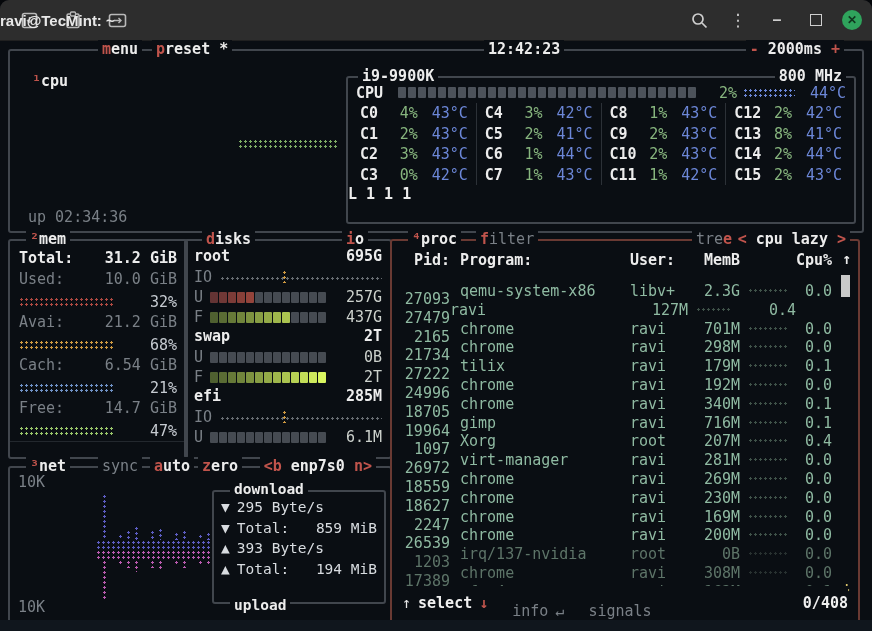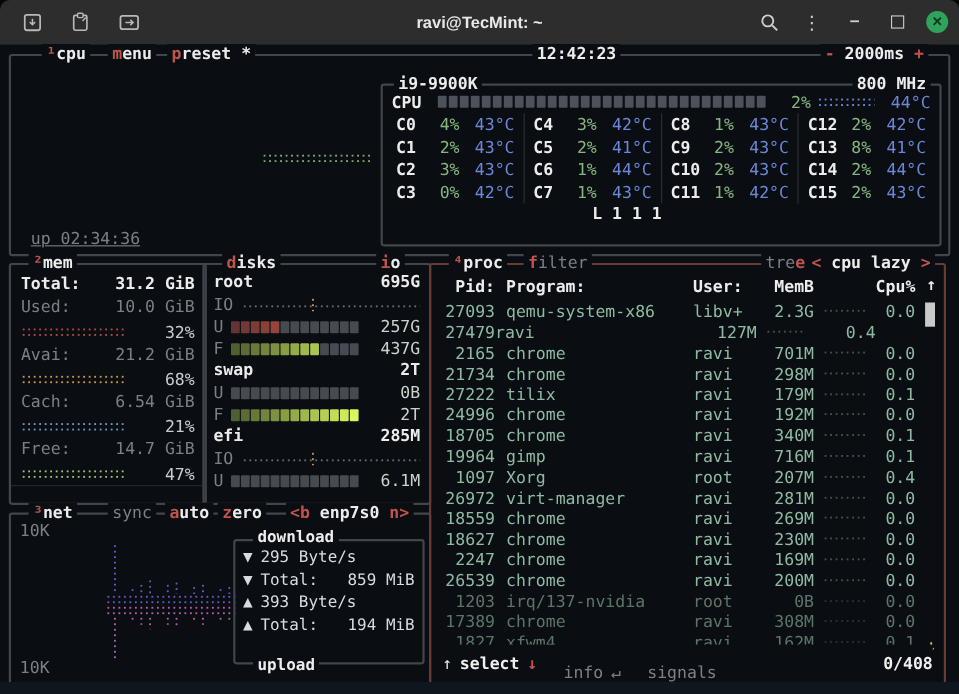--- a/index.html
+++ b/index.html
@@ -11,62 +11,62 @@
     --netdown:#5d5dc4; --netup:#bb5bb0;
   }
   .window{width:872px;height:631px;position:relative;border-radius:9px 9px 0 0;
     overflow:hidden;background:var(--bg);}
   
   .titlebar{height:40px;background:var(--titlebar);display:flex;align-items:center;
     position:relative;font-family:"Liberation Sans",sans-serif;border-bottom:1px solid #202020;}
   .tb-left{display:flex;gap:18px;margin-left:16px;}
   .tb-btn{width:26px;height:24px;display:flex;align-items:center;justify-content:center;
     cursor:pointer;color:#b9b9b9;}
-  .tb-title{position:absolute;left:0;right:0;text-align:center;color:#e8e8e8;
+  .tb-title{position:absolute;left:0;right:0;color:#e8e8e8;
     font-weight:bold;font-size:15px;pointer-events:none;}
   .tb-right{position:absolute;right:10px;display:flex;align-items:center;gap:13px;}
   .kebab{font-size:17px;color:#cfcfcf;}
   .minim{color:#cfcfcf;font-size:16px;font-weight:bold;line-height:10px;}
   .maxim{width:10px;height:10px;border:1.5px solid #cfcfcf;display:inline-block;}
   .closeb{width:20px;height:20px;border-radius:50%;background:#2fa35c;color:#10361f;
     display:flex;align-items:center;justify-content:center;font-size:12px;font-weight:bold;}
   
   .term{position:absolute;top:41px;left:0;right:0;bottom:0;background:var(--bg);
     font-family:"DejaVu Sans Mono",monospace;font-size:15px;color:var(--white);}
   .box{position:absolute;border:2px solid var(--border);border-radius:3px;}
   .btl{position:absolute;top:-11px;background:var(--bg);padding:0 4px;font-weight:bold;
     white-space:nowrap;color:var(--bold);}
   .hot{color:var(--red);font-weight:bold;}
   .graytxt{color:var(--gray);font-weight:normal;}
   .dots{background-image:radial-gradient(currentColor 1.1px,transparent 1.25px);
     background-size:5px 5px;}
   
   #cpu-box{left:8px;top:8px;width:852px;height:180px;}
-  #t-cpu{left:28px;} #t-menu{left:88px;} #t-preset{left:142px;}
+  #t-cpu{left:18px;margin-top:32px;} #t-menu{left:88px;} #t-preset{left:142px;}
   #t-clock{left:474px;} #t-interval{right:18px;}
   #cpu-panel{position:absolute;left:336px;top:25px;width:506px;height:144px;
     border:2px solid var(--border);border-radius:3px;}
   #t-model{left:10px;} #t-freq{right:8px;}
   .cpurow{display:flex;align-items:center;height:21px;gap:6px;padding:4px 8px 0 8px;}
   .cpulab{font-weight:bold;width:36px;color:var(--bold);}
   .cpubar{flex:1;display:flex;gap:2px;}
   .blk{width:8px;height:11px;border-radius:1px;}
   .cpupct{width:36px;text-align:right;color:var(--green);}
   .cpudots{width:52px;height:9px;color:var(--blue);}
   .cputemp{width:46px;text-align:right;color:var(--blue);}
   #cpu-cores{display:flex;padding:0 4px;}
   .core-col{flex:1;border-left:1px solid #2c3137;padding:0 8px;}
   .core-col:first-child{border-left:none;}
   .core-row{display:flex;height:20.5px;align-items:center;}
   .core-name{font-weight:bold;width:36px;color:var(--bold);}
   .core-pct{flex:1;text-align:right;color:var(--green);}
   .core-temp{width:50px;text-align:right;color:var(--blue);}
-  .loadrow{height:20px;text-align:center;padding-right:62px;font-weight:bold;color:var(--bold);}
+  .loadrow{height:20px;text-align:left;padding-right:62px;font-weight:bold;color:var(--bold);}
   #cpu-graph{position:absolute;left:228px;top:88px;width:100px;height:10px;color:#7fae66;}
-  #uptime{position:absolute;left:18px;bottom:5px;color:var(--gray);text-decoration:underline;}
+  #uptime{position:absolute;left:18px;bottom:5px;color:var(--gray);}
   
   #mem-box{left:8px;top:198px;width:176px;height:216px;}
   #t-mem{left:16px;}
   #mem-rows{padding:8px 9px 0 9px;display:flex;flex-direction:column;}
   .mline{display:flex;justify-content:space-between;height:21.4px;color:var(--gray);}
   .mline.boldline{color:var(--bold);font-weight:bold;}
   .mbar{display:flex;justify-content:space-between;align-items:center;height:21.4px;}
   .mdots{width:94px;height:10px;}
   .mpct{color:#c6cbd1;}
   .mem-div{position:absolute;left:0;right:0;bottom:15px;border-top:1px solid #23282e;}
@@ -109,21 +109,21 @@
   #t-proc{left:16px;} #t-filter{left:84px;} #t-tree{right:122px;} #t-sort{right:8px;}
   #proc-head{position:absolute;top:10px;left:8px;right:28px;display:grid;
     grid-template-columns:50px 180px 58px 52px 56px 36px;font-weight:bold;color:var(--bold);}
   #proc-head .h-pid{text-align:right;}
   #proc-head .h-prog{padding-left:10px;}
   #proc-head .h-mem{text-align:right;}
   #proc-head .h-cpu{text-align:right;}
   #proc-rows{position:absolute;top:33px;left:8px;right:28px;bottom:24px;}
   .prow{display:grid;grid-template-columns:50px 180px 58px 52px 56px 36px;height:18.8px;
     align-items:center;color:var(--teal);cursor:pointer;}
-  .ppid{text-align:right;}
+  .ppid{text-align:right;margin-top:16px;}
   .pprog{padding-left:10px;overflow:hidden;white-space:nowrap;}
   .pmem{text-align:right;}
   .pdots{height:6px;margin:0 8px;color:rgba(130,165,140,.45);}
   .pcpu{text-align:right;}
   .prow.dimrow{color:var(--dim);}
   .prow.dimrow .pdots{color:rgba(110,130,118,.3);}
   #pscroll-up{position:absolute;top:9px;right:7px;color:#eaeaea;font-weight:bold;cursor:pointer;}
   #pscroll-thumb{position:absolute;top:34px;right:8px;width:9px;height:22px;
     background:var(--scroll);cursor:grab;}
   #pscroll-down{position:absolute;bottom:25px;right:7px;color:var(--yellow);

